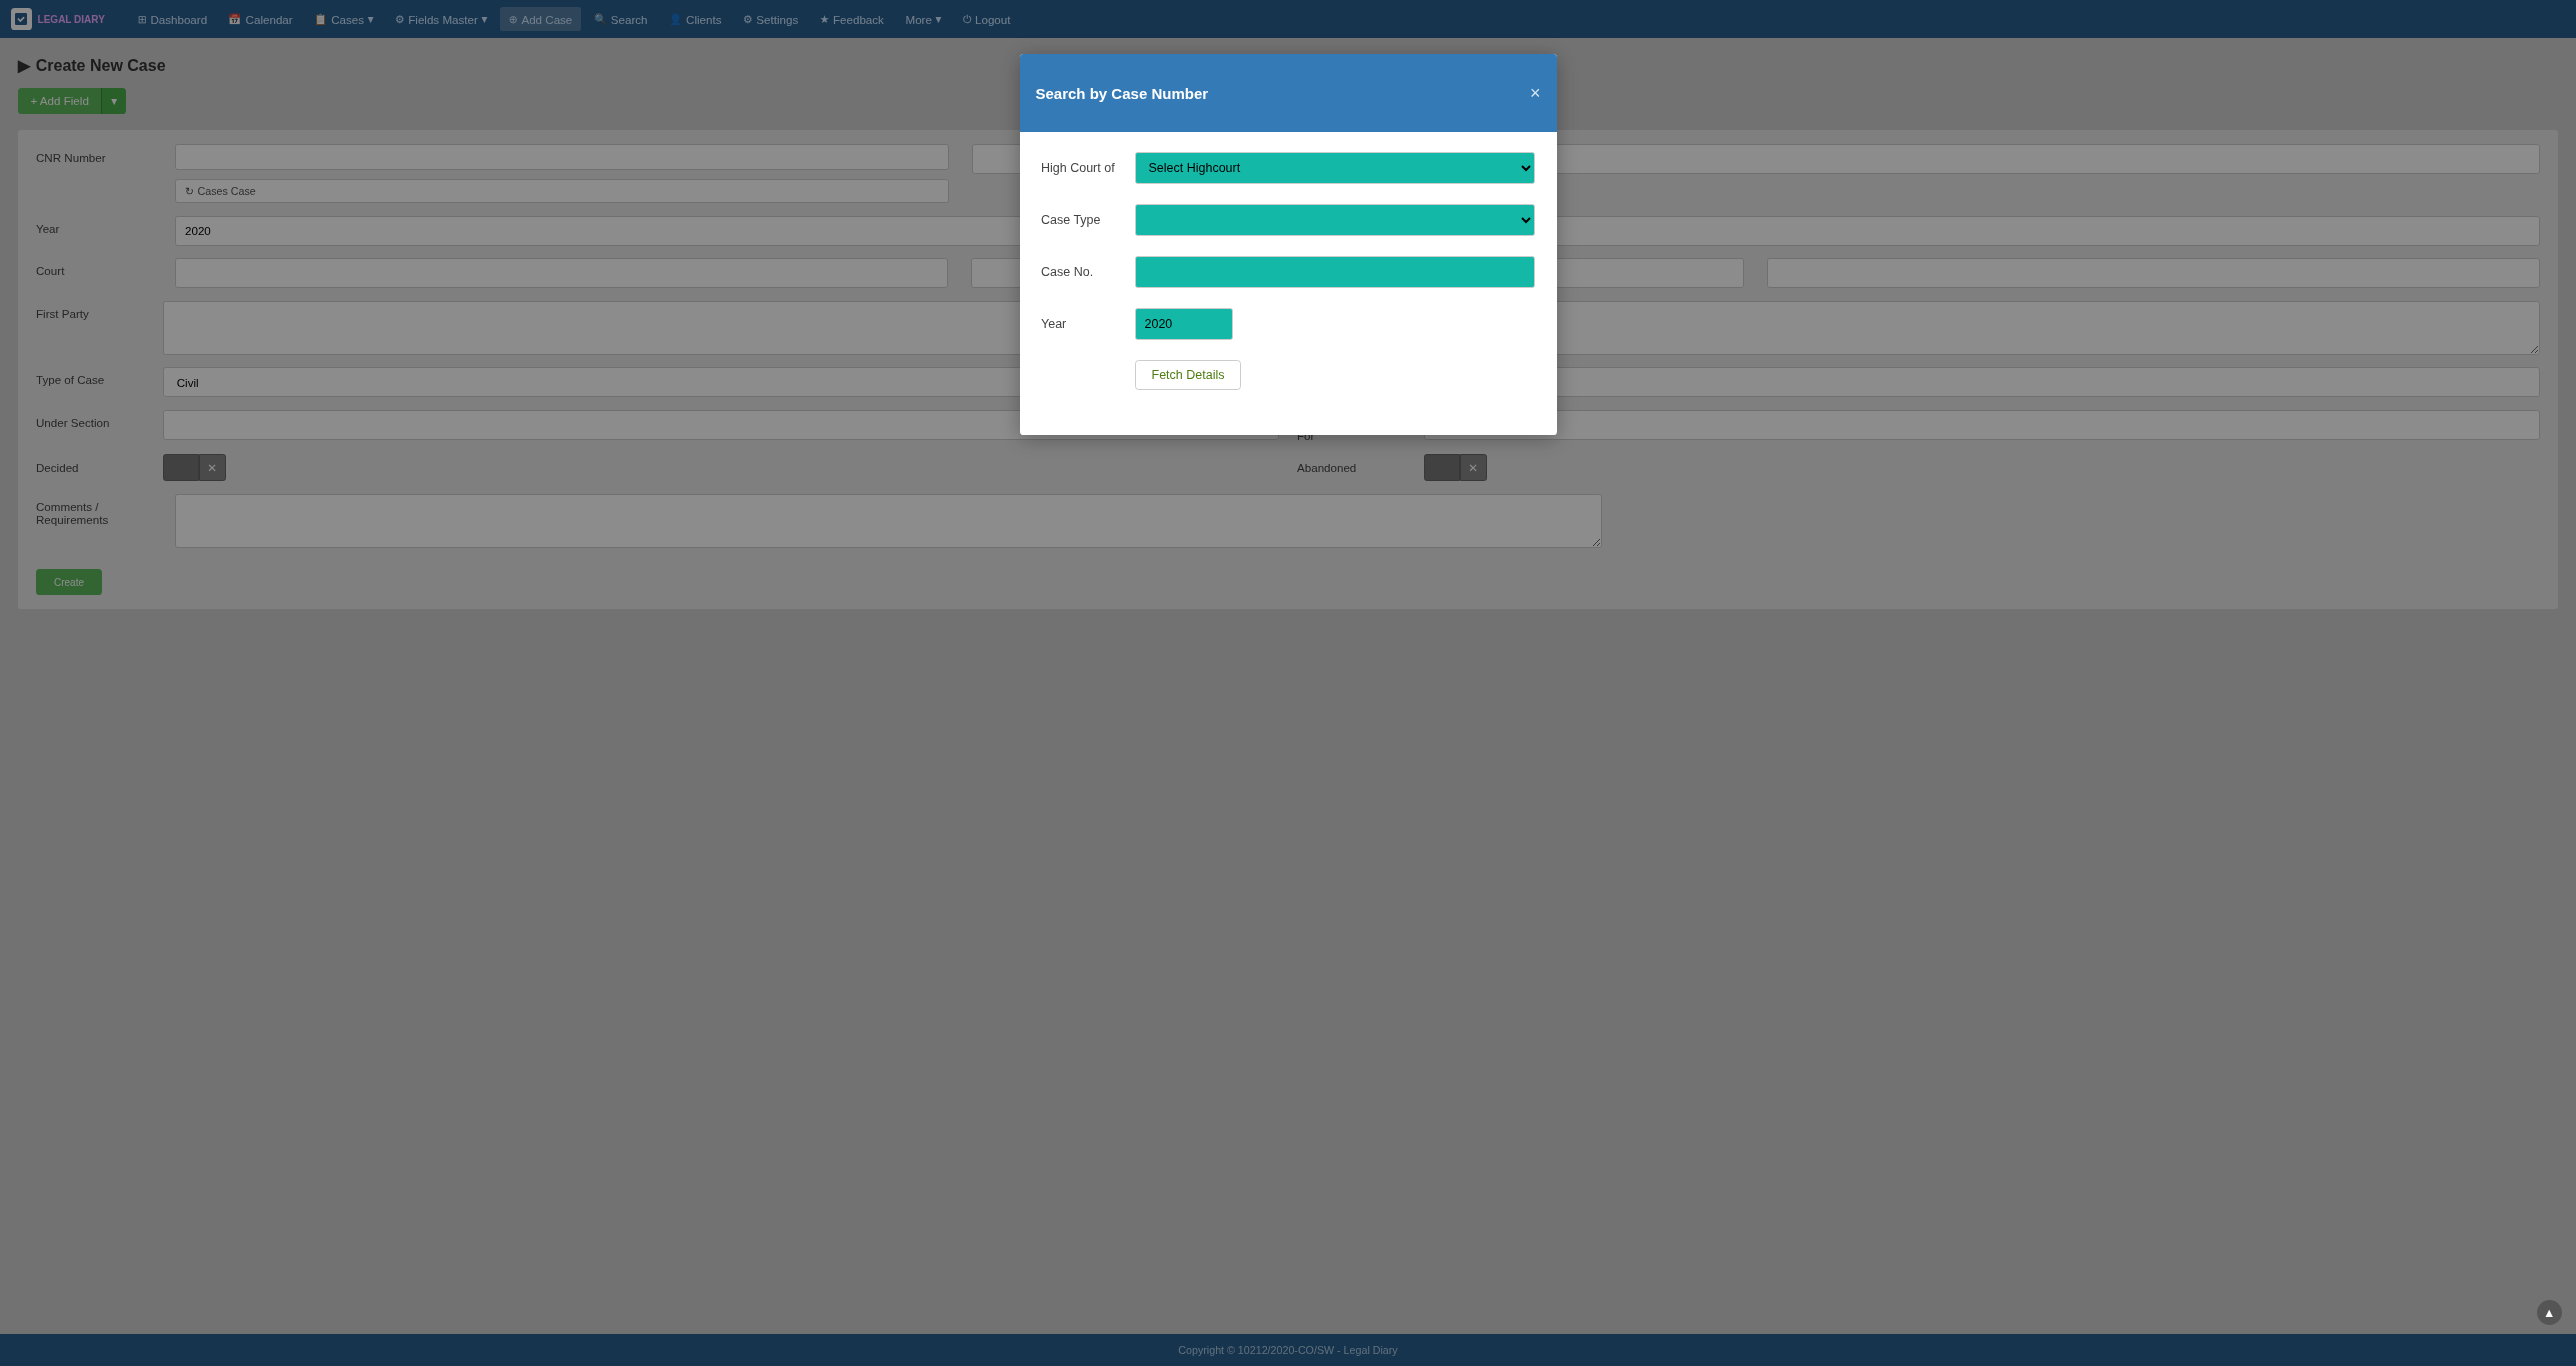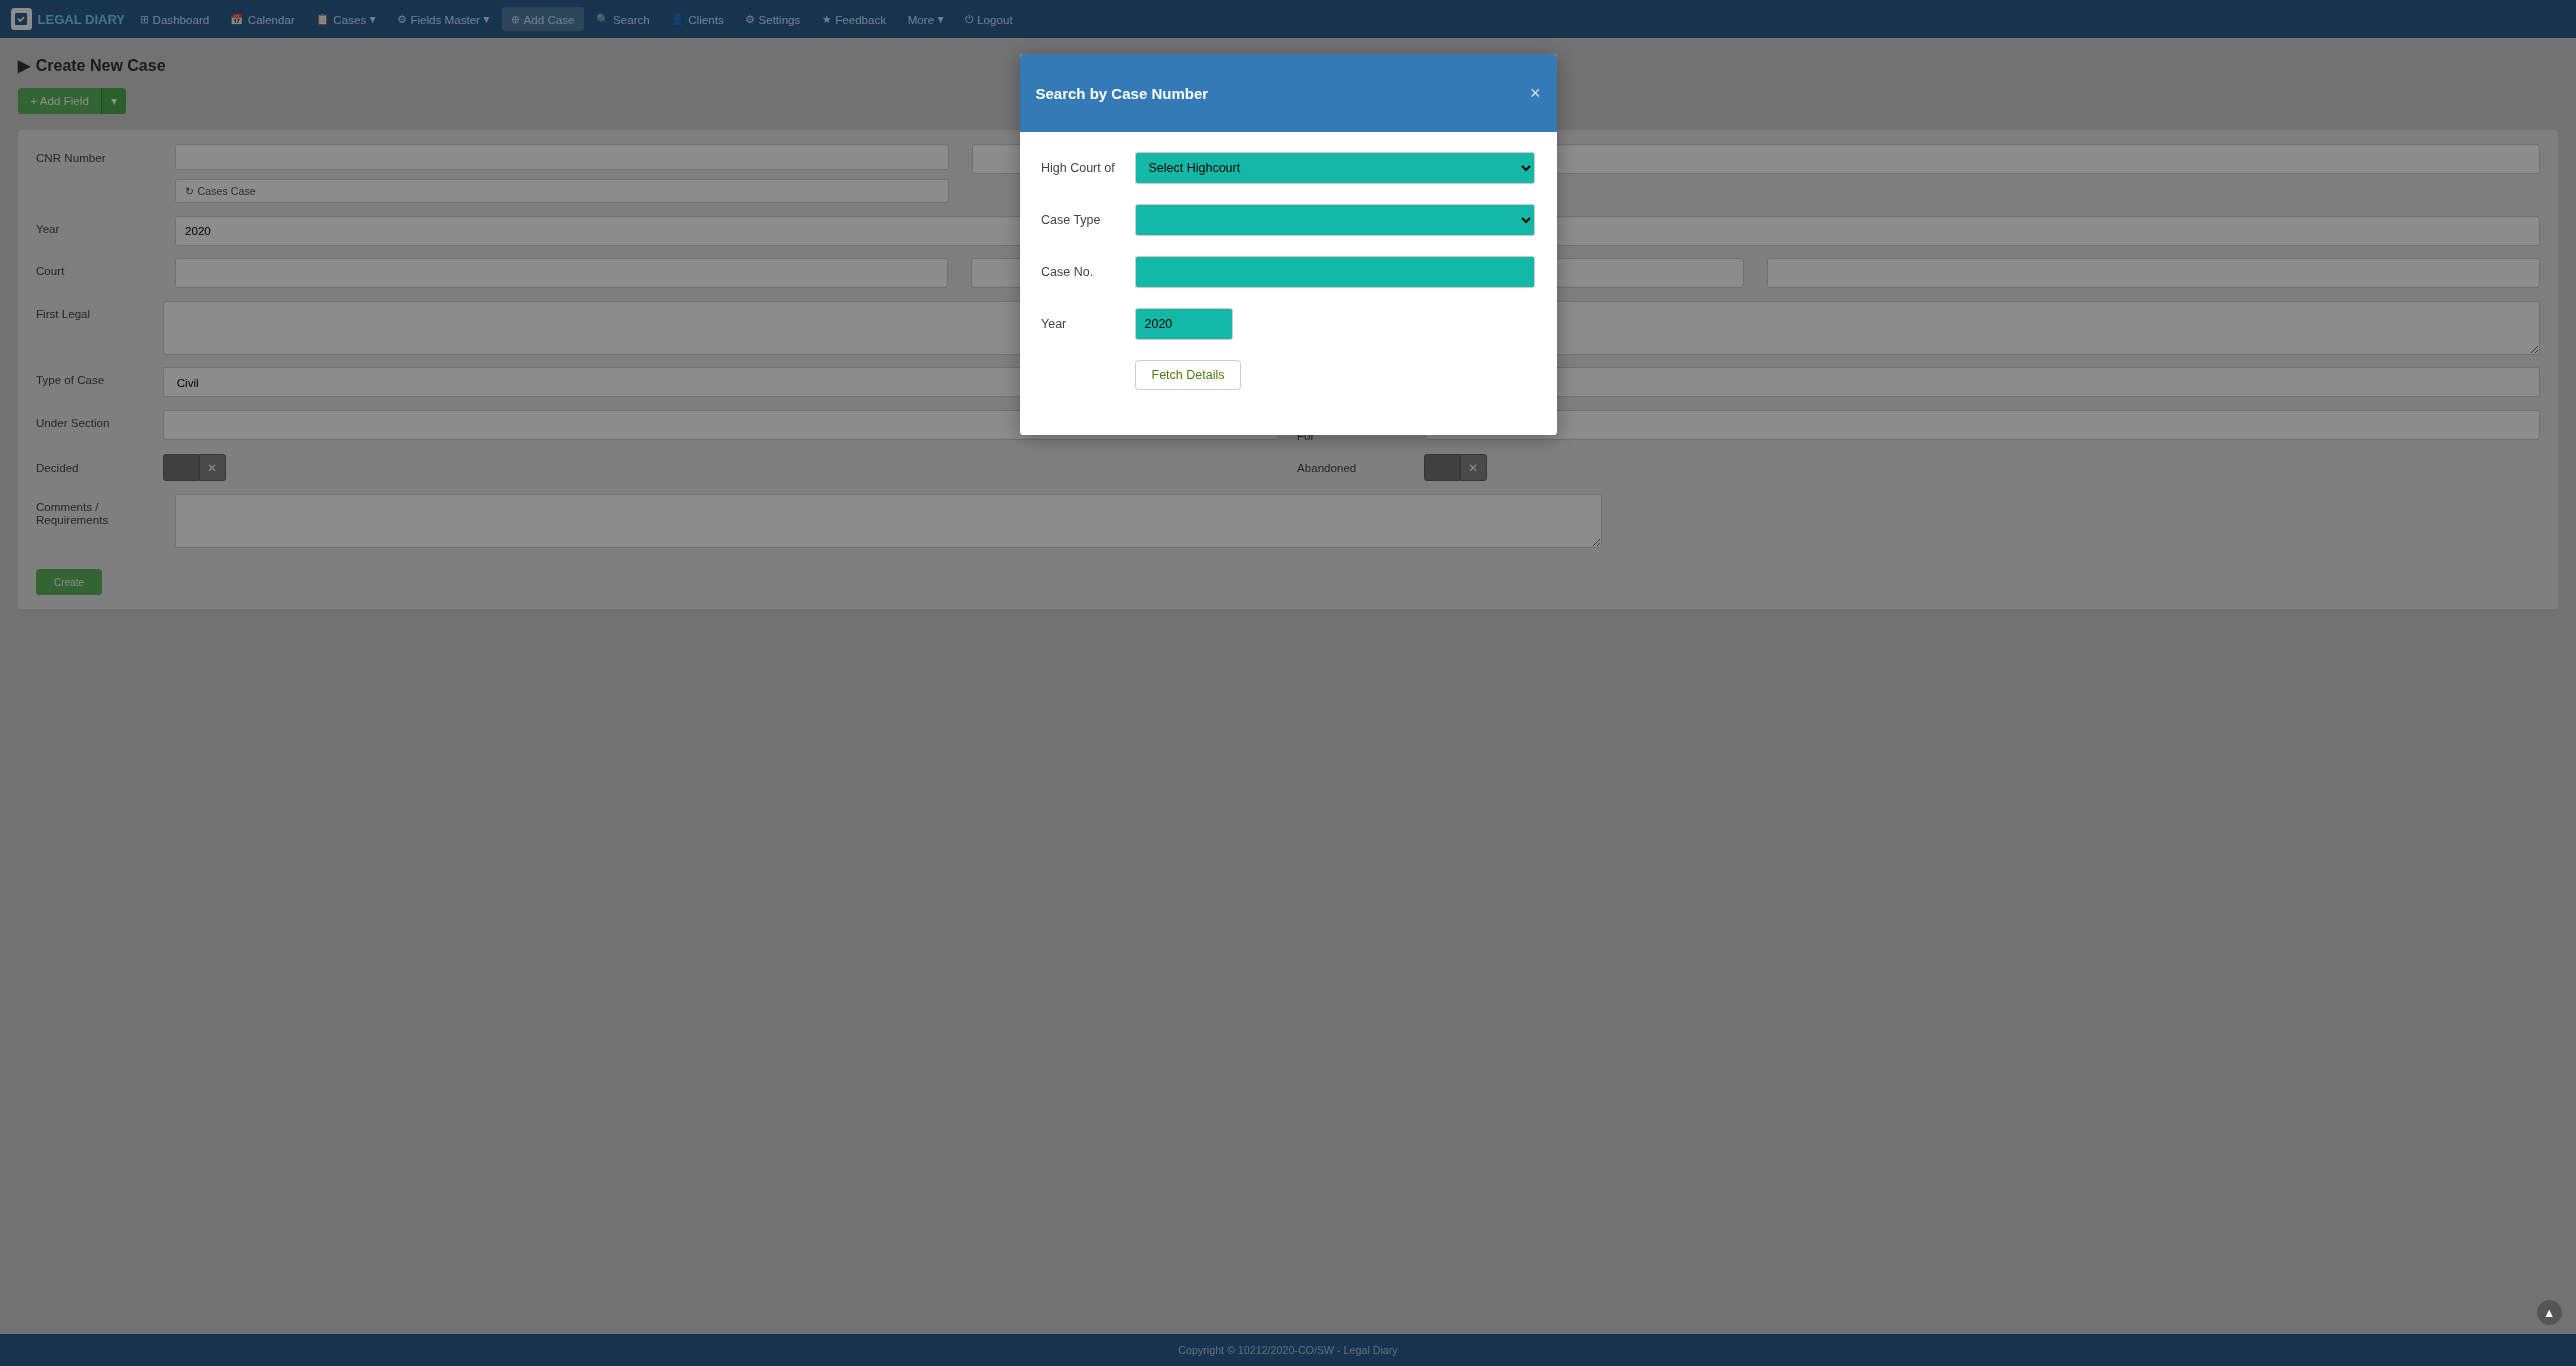--- a/index.html
+++ b/index.html
@@ -15,23 +15,23 @@
       height: 38px;
       position: fixed;
       top: 0; left: 0; right: 0;
       z-index: 100;
     }
     .navbar-brand {
       display: flex;
       align-items: center;
       gap: 5.4px;
       font-weight: bold;
-      font-size: 13px;
-      margin-right: 6px;
-      color: #7dd3fc;
+      font-size: 10px;
+      margin-right: 24px;
+      color: #f0abfc;
     }
     .navbar-brand .brand-icon {
       width: 21.5px; height: 21.5px;
       background: #fff;
       border-radius: 3.6px;
       display: flex; align-items: center; justify-content: center;
     }
     .navbar-brand .brand-icon svg { width: 16px; height: 16px; }
     .nav-items {
       display: flex;
@@ -406,21 +406,21 @@
     <div class="form-row">
       <div class="form-label">Court</div>
       <input class="form-control" type="text" value="" style="">
       <input class="form-control" type="text" style="flex: 1 1 0%;" value="">
       <input class="form-control" type="text" style="flex: 1 1 0%;" value="">
     </div>
 
     
     <div class="form-row-two">
       <div class="form-col">
-        <div class="form-label">First Legal</div>
+        <div class="form-label">First Party</div>
         <textarea class="form-control" style=""></textarea>
       </div>
       <div class="form-col">
         <div class="form-label">Opposite Party</div>
         <textarea class="form-control" style=""></textarea>
       </div>
     </div>
 
     
     <div class="form-row-two">

